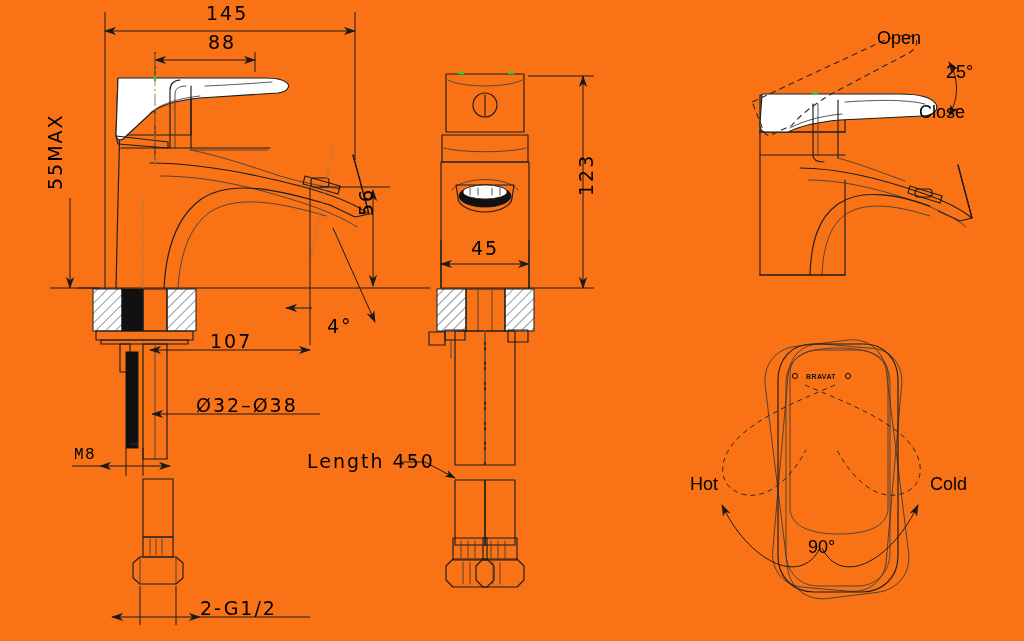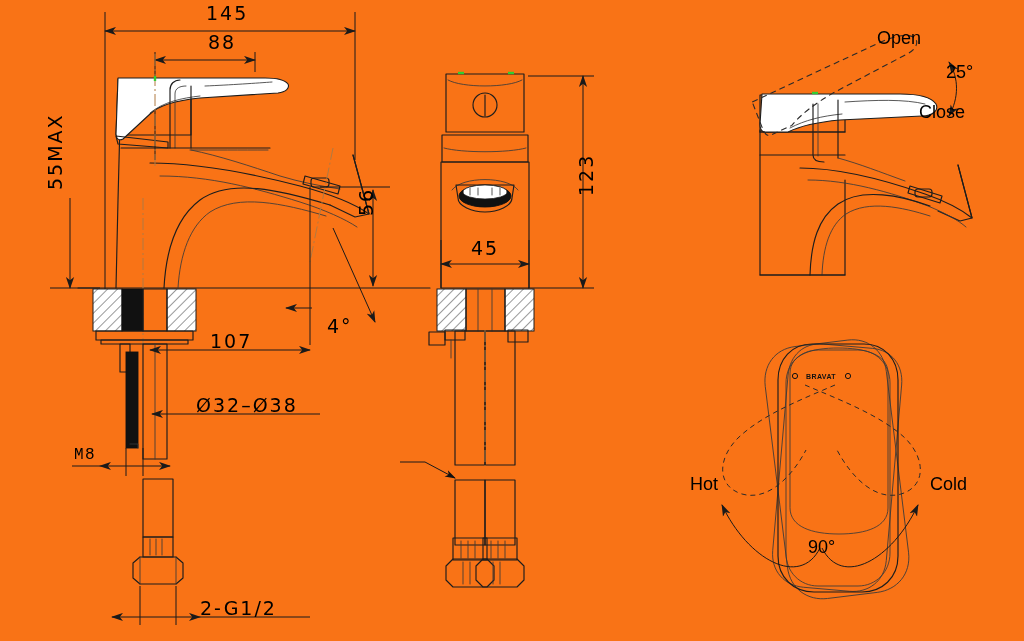--- a/index.html
+++ b/index.html
@@ -404,20 +404,21 @@
   <span class="dimtext" style="position:absolute;left:44px;top:190px;transform:rotate(-90deg);transform-origin:left top;">55MAX</span>
   <span class="dimtext" style="position:absolute;left:355px;top:216px;transform:rotate(-90deg);transform-origin:left top;">56</span>
   <span class="dimtext" style="position:absolute;left:210px;top:330px;">107</span>
   <span class="dimtext" style="position:absolute;left:327px;top:315px;">4°</span>
   <span class="dimtext" style="position:absolute;left:196px;top:394px;">Ø32–Ø38</span>
   <span class="dimtext-sm" style="position:absolute;left:74px;top:446px;">M8</span>
   <span class="dimtext" style="position:absolute;left:200px;top:597px;text-align:right;">2-G1/2</span>
 
   <span class="dimtext" style="position:absolute;left:575px;top:196px;transform:rotate(-90deg);transform-origin:left top;">123</span>
   <span class="dimtext" style="position:absolute;left:471px;top:237px;">45</span>
+  <span class="dimtext" style="position:absolute;left:307px;top:450px;">Length 450</span>
 
   <span class="labeltext" style="position:absolute;left:877px;top:28px;">Open</span>
   <span class="labeltext" style="position:absolute;left:897px;top:102px;margin-left:22px;">Close</span>
   <span class="labeltext" style="position:absolute;left:946px;top:62px;">25°</span>
 
   <span class="labeltext" style="position:absolute;left:690px;top:474px;">Hot</span>
   <span class="labeltext" style="position:absolute;left:930px;top:474px;">Cold</span>
   <span class="labeltext" style="position:absolute;left:808px;top:537px;">90°</span>
 
 </div>

